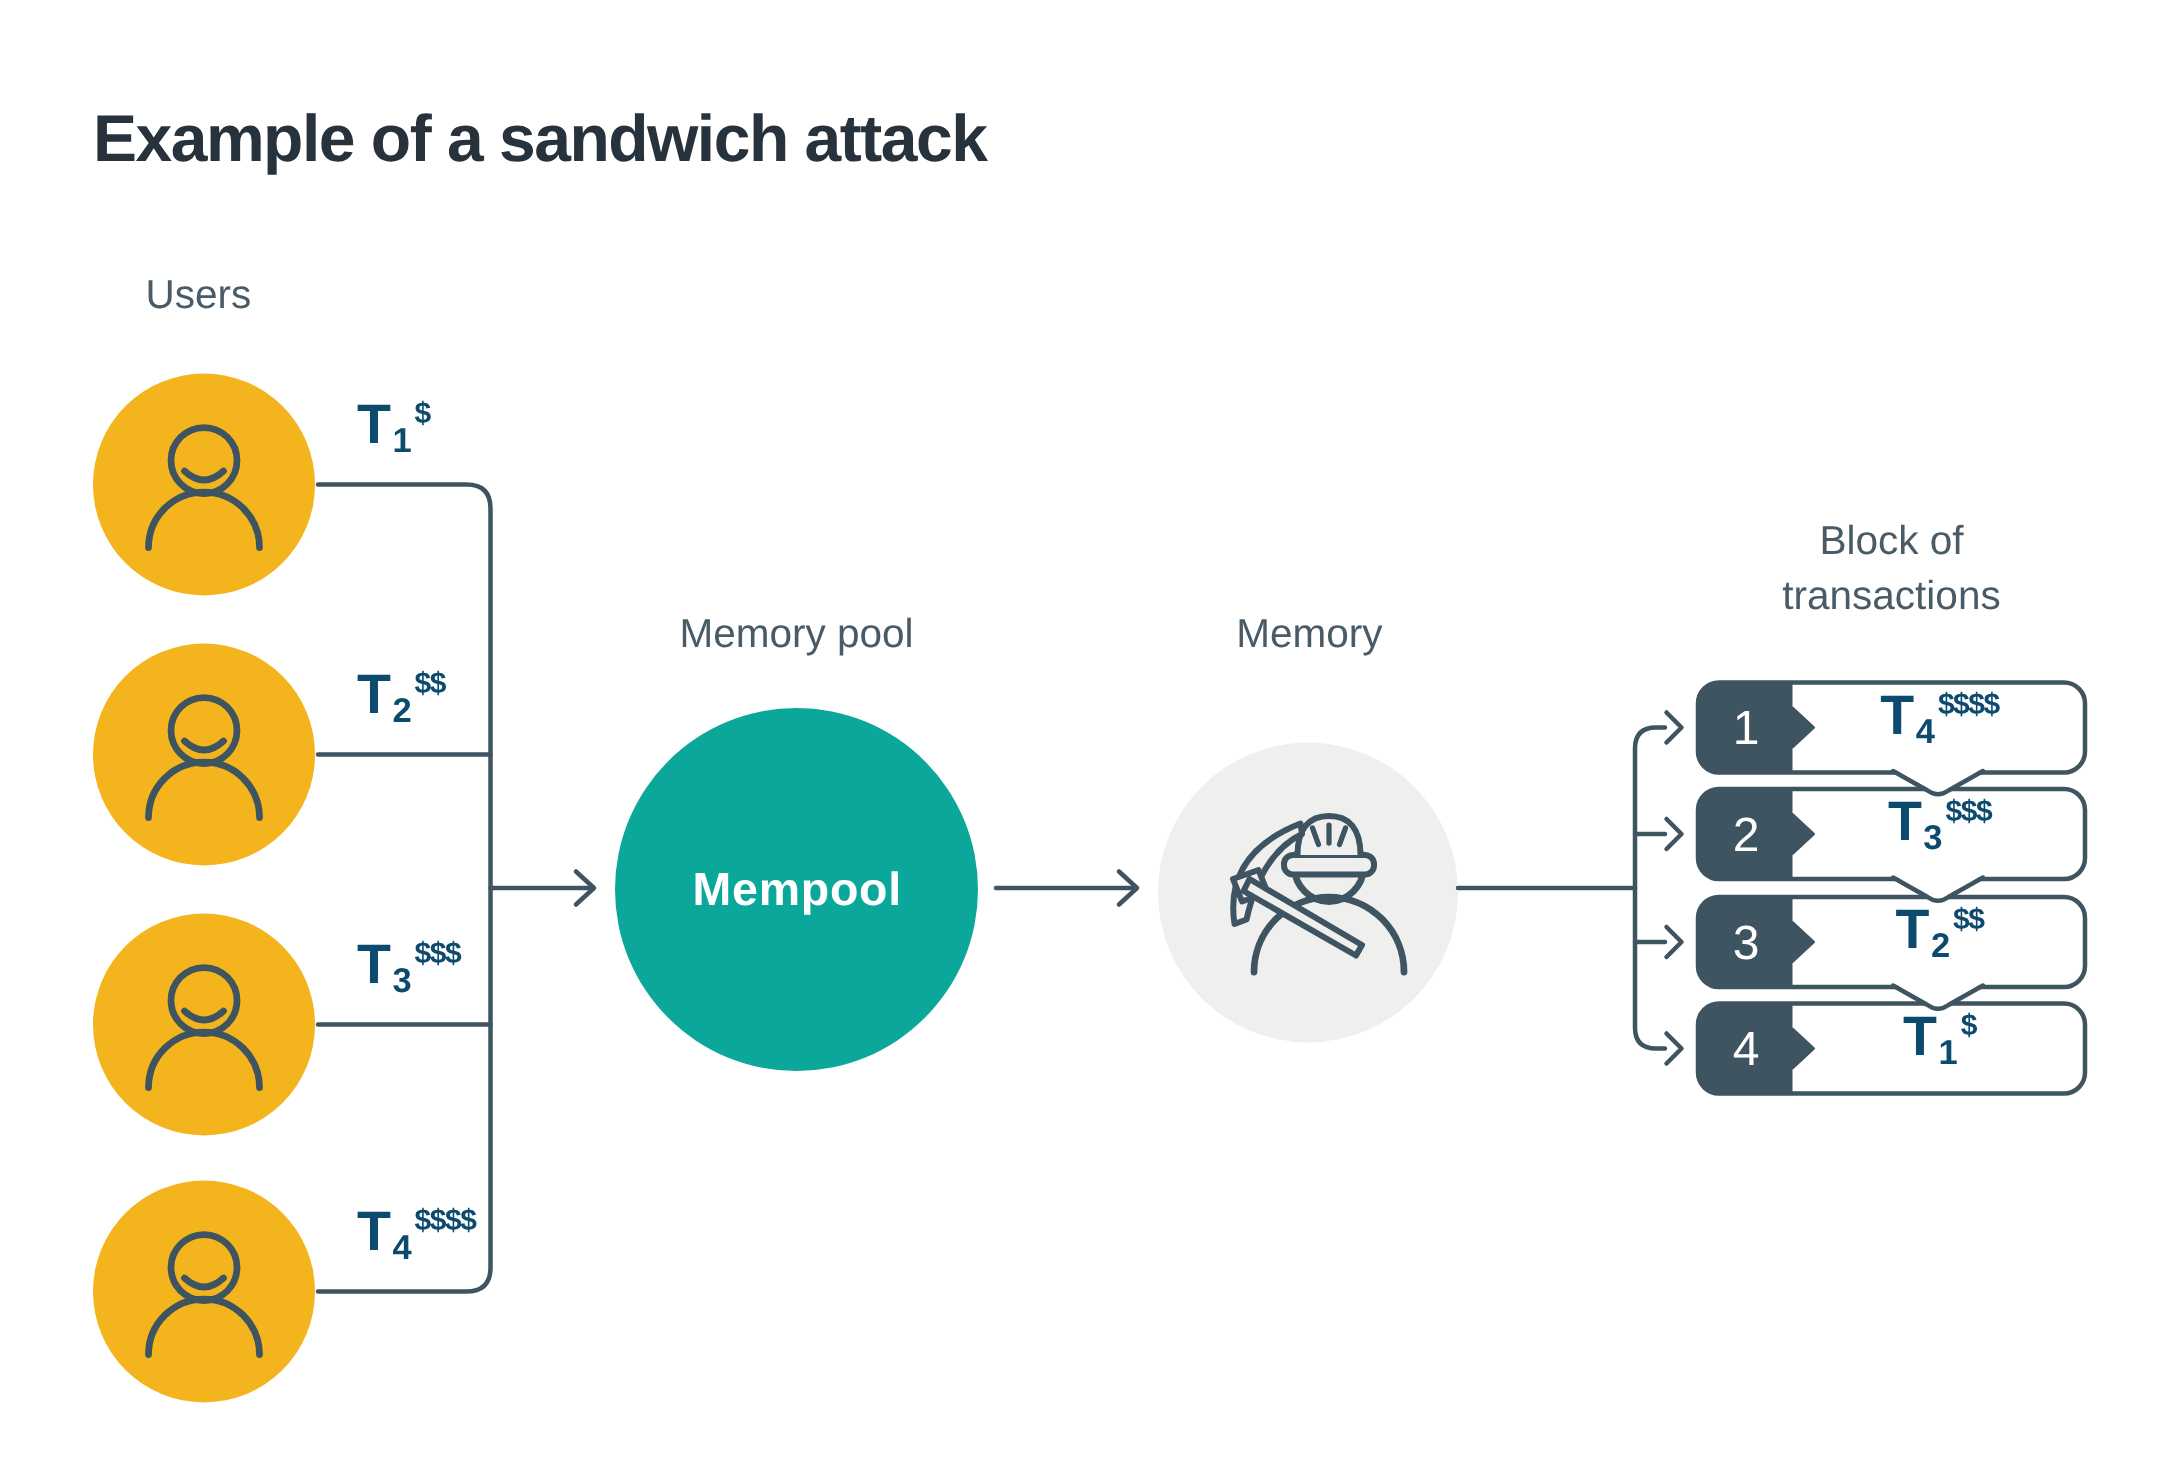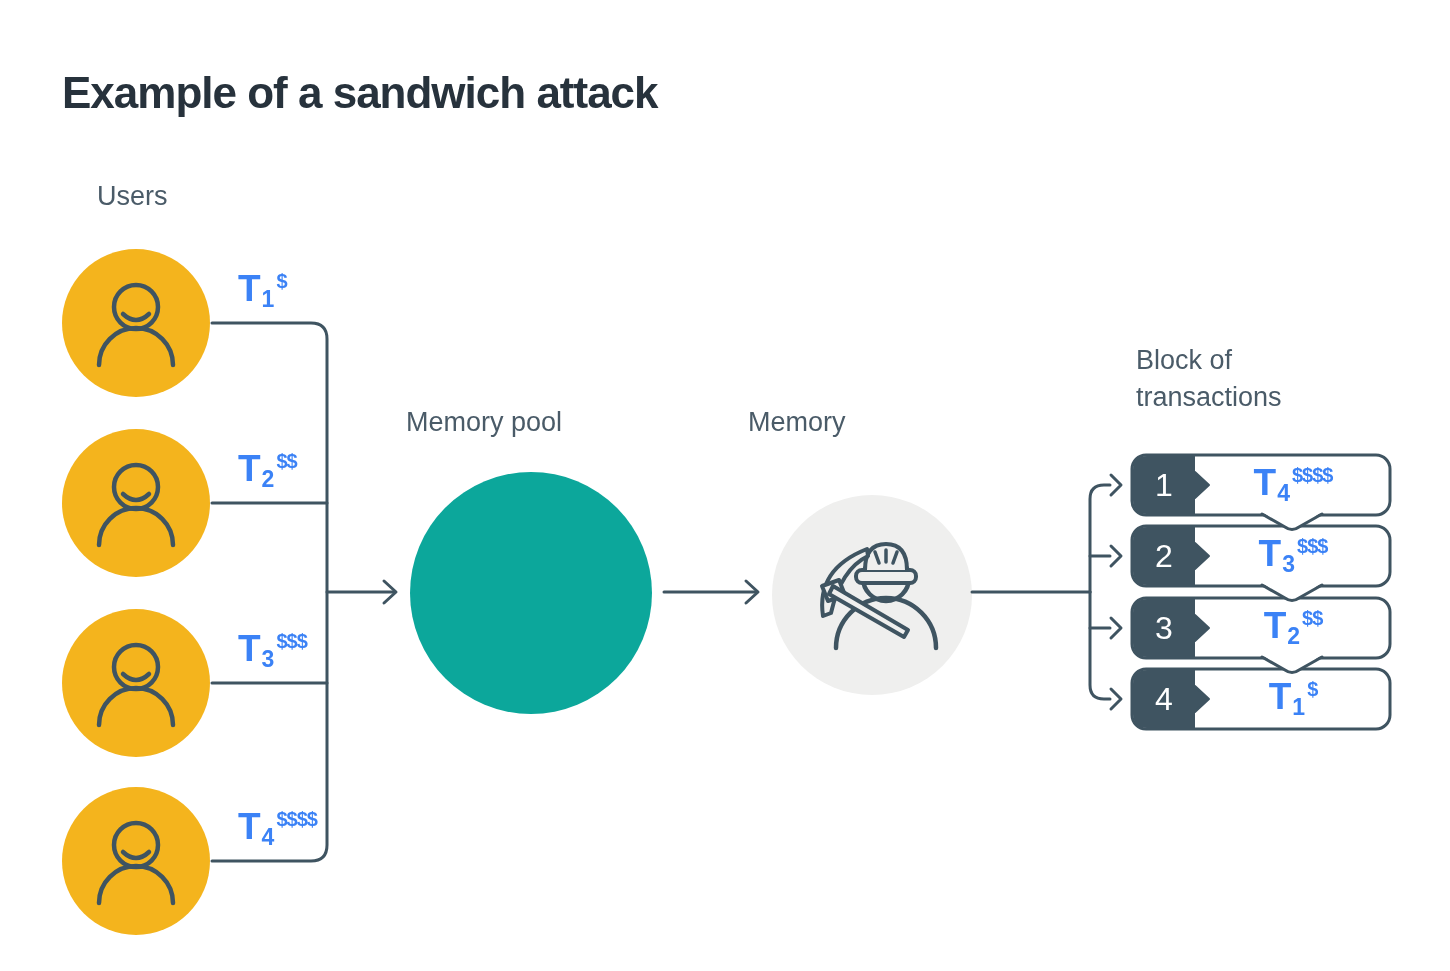--- a/index.html
+++ b/index.html
@@ -7,31 +7,31 @@
     position:relative;width:1450px;height:971px;background:#ffffff;
     font-family:"Liberation Sans",sans-serif;overflow:hidden;margin-top:12px;
   }
   .layer{position:absolute;left:0;top:0;width:1450px;height:971px;}
   .abs{position:absolute;}
   .page-title{
     left:62px;top:56px;font-size:44px;font-weight:700;letter-spacing:-1px;
     color:#27323c;white-space:nowrap;
   }
   .node-label{
-    font-size:27px;color:#4a5b68;line-height:37px;white-space:nowrap;
+    font-size:27px;color:#4a5b68;text-align:center;line-height:37px;white-space:nowrap;
   }
   .users-label{left:97px;top:166px;text-align:right;}
   .mempool-label{left:406px;top:392px;width:250px;}
   .miner-label{left:748px;top:392px;width:250px;}
   .block-label{left:1136px;top:330px;width:250px;white-space:normal;}
   .mempool-text{
     left:431px;top:563px;width:201px;text-align:center;
     font-size:31px;font-weight:700;color:#ffffff;letter-spacing:0.5px;
   }
-  .tx{color:#3b82f6;font-weight:700;white-space:nowrap;line-height:40px;}
+  .tx{color:#0c4a6e;font-weight:700;white-space:nowrap;line-height:28px;}
   .tx .sym{font-size:37px;}
   .tx .sub{font-size:23px;position:relative;top:6px;margin-left:1px;}
   .tx .fee{font-size:20px;position:relative;top:-13px;margin-left:2px;letter-spacing:-1px;}
   .tx-1{left:238px;top:257px;}
   .tx-2{left:238px;top:437px;}
   .tx-3{left:238px;top:617px;}
   .tx-4{left:238px;top:795px;}
   .row-num{
     width:64px;text-align:center;font-size:32px;color:#ffffff;line-height:36px;
   }
@@ -178,20 +178,21 @@
     <span class="sym">T</span><span class="sub">2</span><span class="fee">$$</span>
   </div>
   <div class="abs tx tx-3">
     <span class="sym">T</span><span class="sub">3</span><span class="fee">$$$</span>
   </div>
   <div class="abs tx tx-4">
     <span class="sym">T</span><span class="sub">4</span><span class="fee">$$$$</span>
   </div>
 
   <div class="abs node-label mempool-label">Memory pool</div>
+  <div class="abs mempool-text">Mempool</div>
 
   <div class="abs node-label miner-label">Memory</div>
 
   <div class="abs node-label block-label">
     <span>Block of</span><br>
     <span>transactions</span>
   </div>
 
   <div class="abs row-num row-num-1">1</div>
   <div class="abs row-num row-num-2">2</div>

